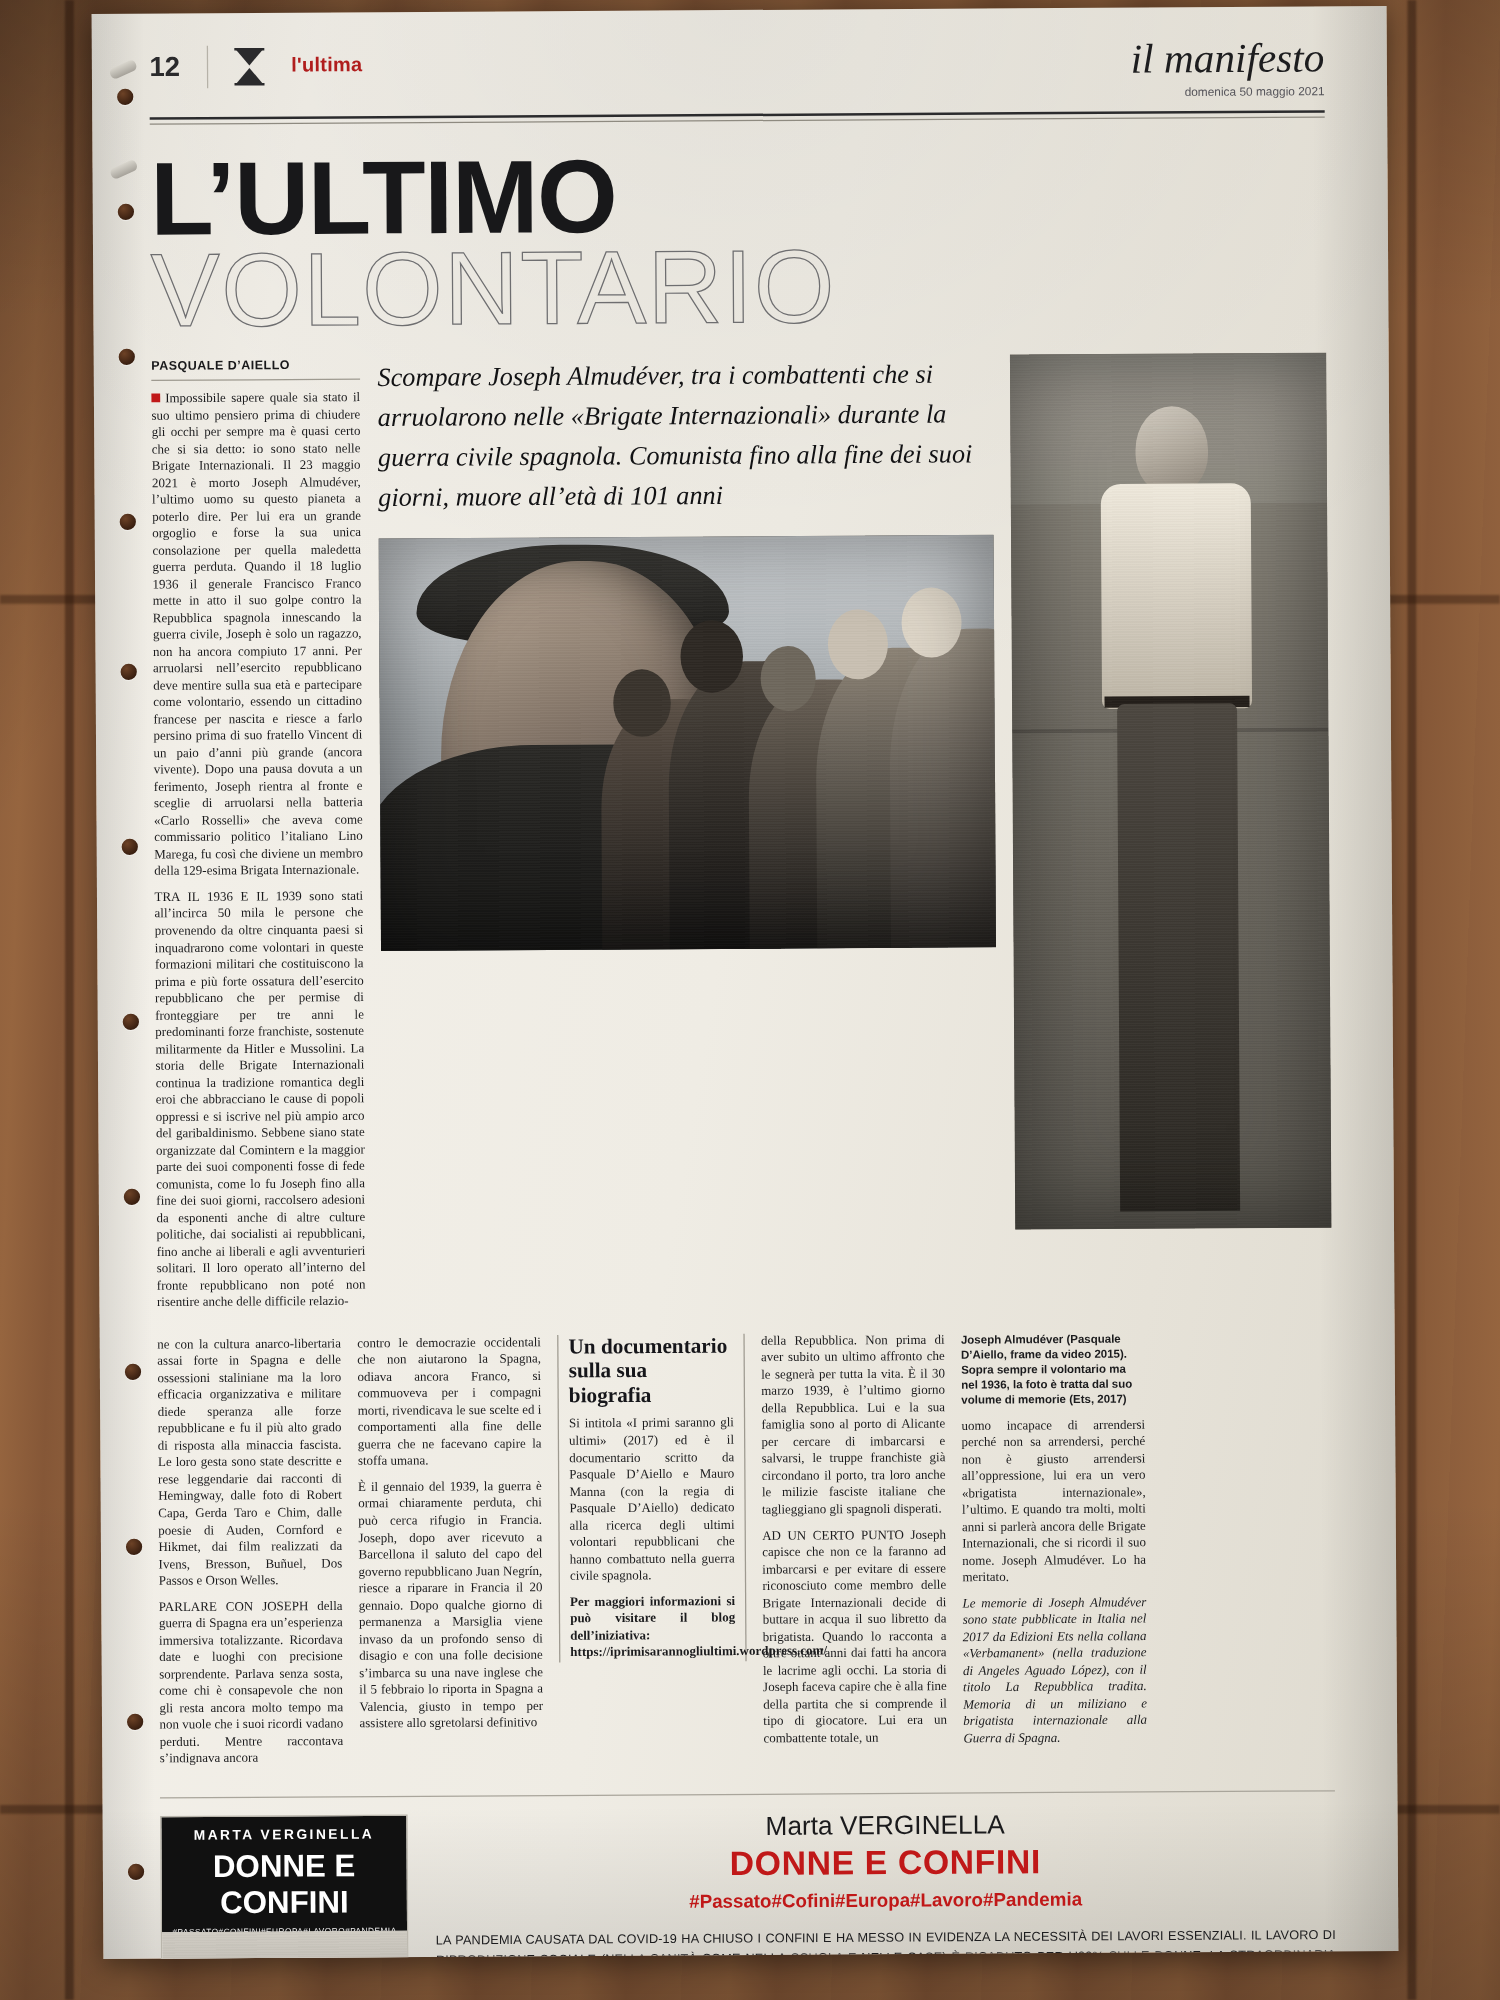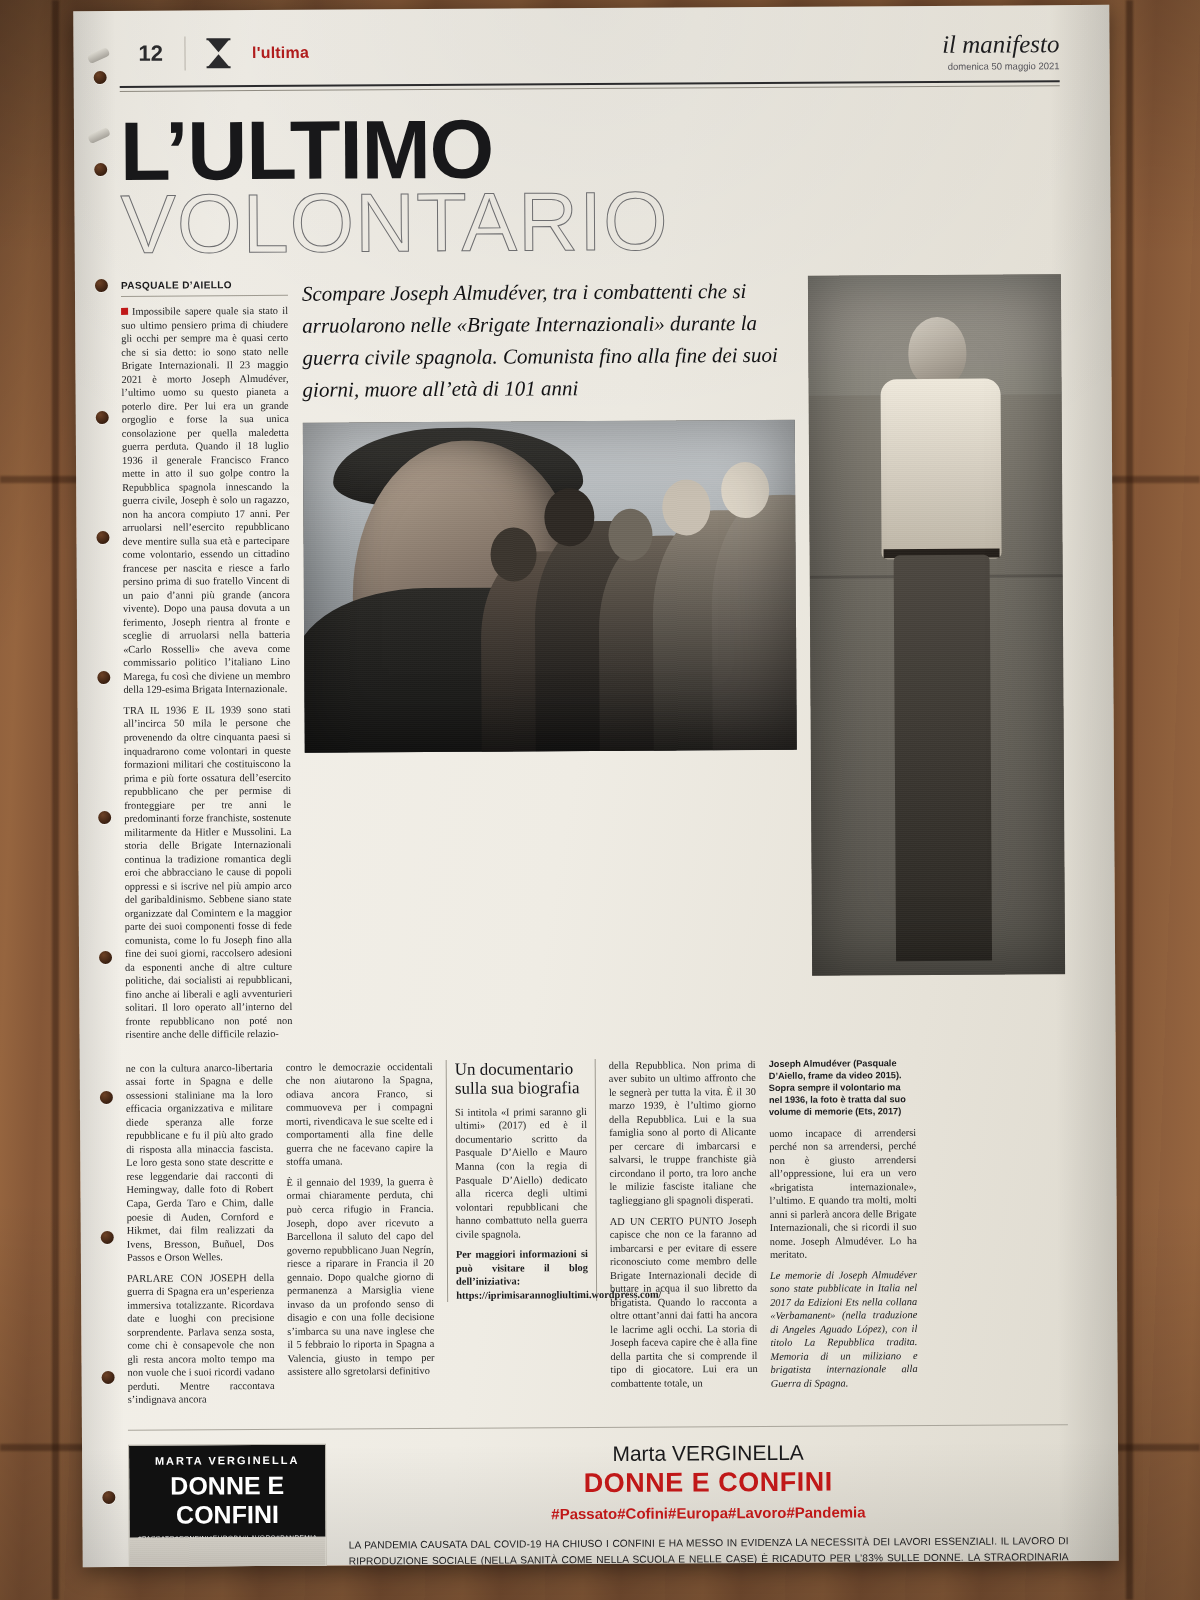--- a/index.html
+++ b/index.html
@@ -48,33 +48,33 @@
   .hole{position:absolute;left:20px;width:13px;height:13px;border-radius:50%;
         background:radial-gradient(circle at 35% 30%, #6d4226, #3a2011 70%);
         box-shadow:0 1px 0 rgba(255,255,255,.35);}
   .clip{position:absolute;left:14px;width:22px;height:9px;border-radius:4px;
         background:linear-gradient(180deg,#d8d5cc,#9c9890);opacity:.85;transform:rotate(-24deg);}
 
   .content{position:absolute;left:46px;top:26px;width:940px;}
 
   
   .masthead{display:flex;align-items:flex-start;justify-content:space-between;}
-  .mh-left{display:flex;align-items:center;gap:22px;margin-left:19px;}
+  .mh-left{display:flex;align-items:center;gap:22px;}
   .pagenum{font-family:"Liberation Sans",sans-serif;font-weight:700;font-size:22px;color:#2a2a2c;}
   .mh-sep{width:1px;height:34px;background:#b6b2a8;}
   .hourglass{width:22px;height:30px;position:relative;}
   .hourglass:before,.hourglass:after{
     content:"";position:absolute;left:0;width:0;height:0;border-left:11px solid transparent;border-right:11px solid transparent;
   }
   .hourglass:before{top:1px;border-top:13px solid #2a2a2c;}
   .hourglass:after{bottom:1px;border-bottom:13px solid #2a2a2c;}
   .hg-cap{position:absolute;left:-1px;width:24px;height:2px;background:#2a2a2c;}
   .section{font-family:"Liberation Sans",sans-serif;font-weight:700;font-size:16px;color:#b01d1d;letter-spacing:.2px;}
   .mh-right{text-align:right;}
-  .brand{font-family:"Liberation Serif",serif;font-style:italic;font-size:25px;color:#1d1d1f;line-height:1;}
+  .brand{font-family:"Liberation Serif",serif;font-style:italic;font-size:33px;color:#1d1d1f;line-height:1;}
   .issuedate{font-family:"Liberation Sans",sans-serif;font-size:9.5px;color:#55545a;margin-top:4px;}
   .rule{height:2px;background:#2b2b2d;margin-top:9px;}
   .rule.thin{height:1px;background:#8e8a80;margin-top:3px;}
 
   
   .headline{margin-top:22px;position:relative;height:150px;}
   .h1{
     font-family:"Liberation Sans",sans-serif;font-weight:700;font-size:83px;line-height:.92;
     letter-spacing:-1px;color:#18181a;
   }
@@ -141,21 +141,21 @@
     background:linear-gradient(180deg,#4c4740,#2a2722);border-radius:6px 6px 0 0;}
   .man-belt{position:absolute;left:-2px;top:232px;width:116px;height:9px;background:#241f1a;}
   .vig{position:absolute;inset:0;box-shadow:inset 0 0 70px rgba(0,0,0,.45);}
 
   
   .lower{display:flex;gap:13px;margin-top:13px;}
   .lcol{width:147px;}
   .lcol.box{width:150px;}
   .boxwrap{border-left:1px solid #9e9a90;border-right:1px solid #9e9a90;padding:0 8px;}
   .box-title{
-    font-family:"Liberation Serif",serif;font-weight:400;font-size:17px;line-height:1.15;color:#16161a;margin-bottom:7px;
+    font-family:"Liberation Serif",serif;font-weight:700;font-size:17px;line-height:1.15;color:#16161a;margin-bottom:7px;
   }
   .b{font-weight:700;}
   .captionbox{
     font-family:"Liberation Sans",sans-serif;font-size:9.2px;line-height:1.32;font-weight:700;color:#1b1b1d;
     margin-bottom:8px;
   }
   .it{font-style:italic;}
 
   
   .advert{margin-top:16px;border-top:1px solid #a9a59b;padding-top:14px;display:flex;gap:22px;}

